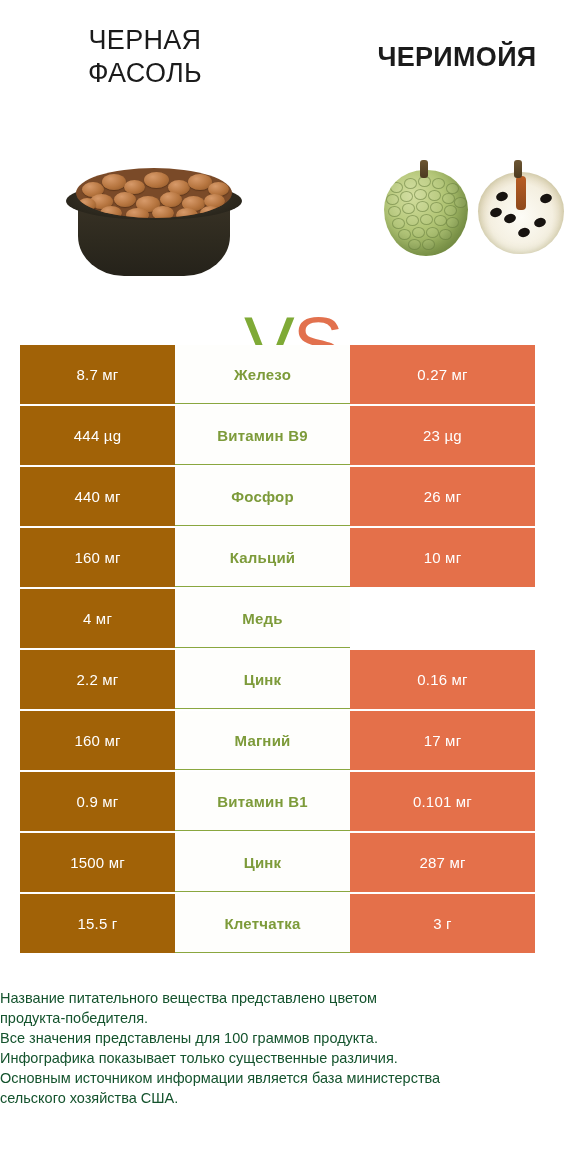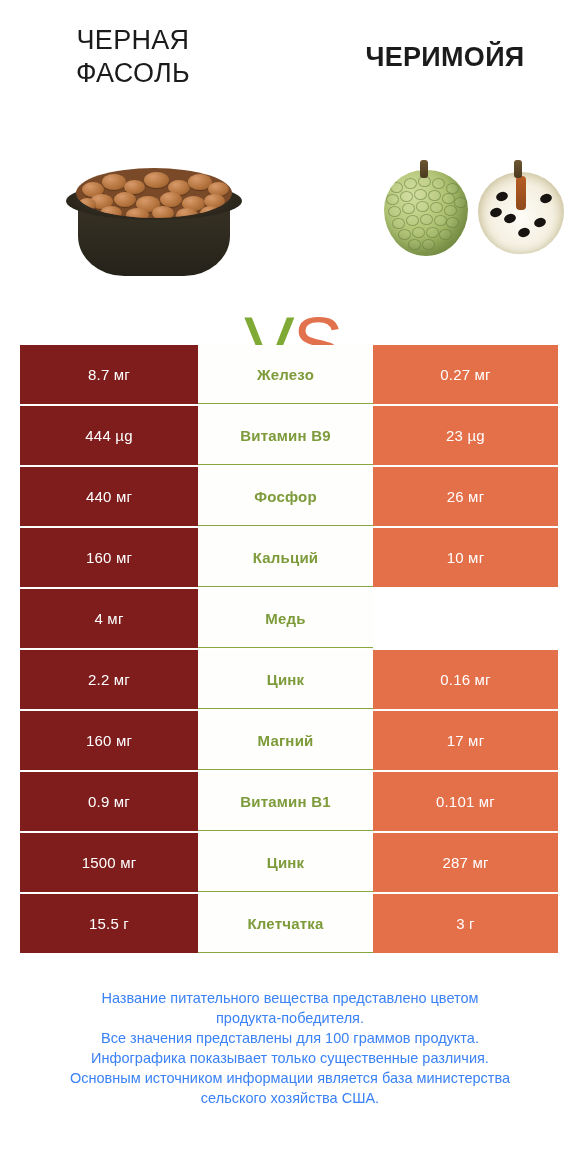--- a/index.html
+++ b/index.html
@@ -13,21 +13,21 @@
   .page {
     position: relative;
     width: 580px;
     height: 1174px;
     background: #ffffff;
   }
 
   
   .titles {
     position: absolute;
-    top: 0; left: 0;
+    top: 0; left: 12px;
     width: 532px;
     height: 140px;
   }
   .title {
     position: absolute;
     color: #1b1b1b;
     font-size: 27px;
     line-height: 33px;
     font-weight: 400;
     letter-spacing: 0.3px;
@@ -191,22 +191,22 @@
     margin-bottom: 2px;
   }
   .cell {
     display: flex;
     align-items: center;
     justify-content: center;
     font-size: 15px;
     letter-spacing: 0.2px;
   }
   .cell-left {
-    width: 178px;
-    background: #7f1d1d;
+    width: 155px;
+    background: #a16207;
     color: #ffffff;
   }
   .cell-mid {
     width: 175px;
     background: #fefefc;
     color: #7d9b3a;
     font-weight: 700;
     font-size: 15px;
     border-bottom: 1px solid #8aa73f;
   }
@@ -215,22 +215,22 @@
     background: #e4704a;
     color: #ffffff;
   }
 
   
   .footer {
     position: absolute;
     left: 0;
     top: 988px;
     width: 580px;
-    text-align: center;
-    color: #3b82f6;
+    text-align: left;
+    color: #14532d;
     font-size: 14.5px;
     line-height: 20px;
   }
   .footer p { margin: 0; }
 </style>
 </head>
 <body>
 
 <div class="page">
 

